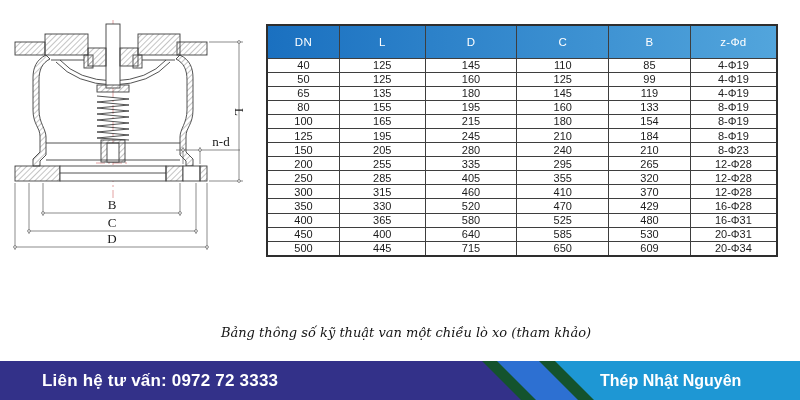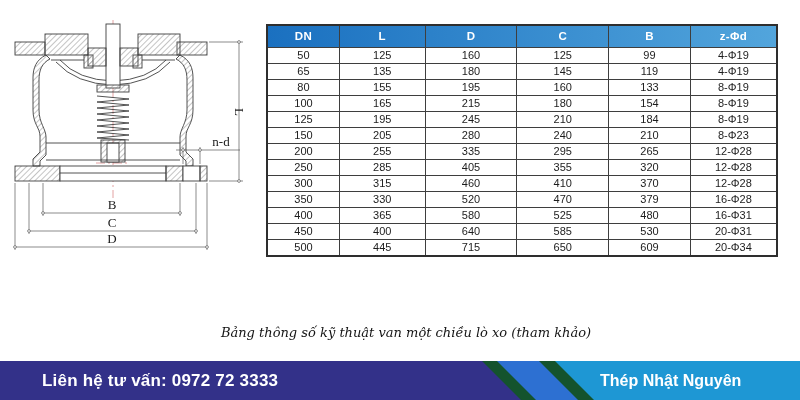--- a/index.html
+++ b/index.html
@@ -14,21 +14,21 @@
   body{font-family:"Liberation Sans",sans-serif;background:#ffffff;}
   .page{position:relative;width:800px;height:400px;background:#fff;overflow:hidden;}
 
   
   .drawing{position:absolute;left:0;top:0;width:260px;height:310px;}
 
   
   .table-wrap{position:absolute;left:266px;top:24px;width:512px;height:233px;}
   table{width:100%;height:100%;border-collapse:collapse;table-layout:fixed;border:2px solid #2e2e2e;}
   thead{background:linear-gradient(90deg,var(--table-header-start),var(--table-header-end));}
-  th{background:transparent;color:#fff;font-size:11.5px;font-weight:700;height:22px;
+  th{background:transparent;color:#fff;font-size:11.5px;font-weight:400;height:33px;
      border:1px solid #3e3e3e;text-align:center;vertical-align:middle;letter-spacing:.3px;}
   td{font-size:11px;color:#1c1c1c;height:13px;border:1px solid #3e3e3e;
      text-align:center;vertical-align:middle;background:#fff;}
 
   
   .caption{position:absolute;left:0;top:325px;width:100%;text-align:center;
      font-family:"DejaVu Serif","Liberation Serif",serif;font-style:italic;
      font-size:13px;color:#141414;margin-left:6px;}
 
   
@@ -158,20 +158,28 @@
             <th>DN</th>
             <th>L</th>
             <th>D</th>
             <th>C</th>
             <th>B</th>
             <th>z-Φd</th>
           </tr>
       </thead>
       <tbody>
           <tr>
+            <td>40</td>
+            <td>125</td>
+            <td>145</td>
+            <td>110</td>
+            <td>85</td>
+            <td>4-Φ19</td>
+          </tr>
+          <tr>
             <td>50</td>
             <td>125</td>
             <td>160</td>
             <td>125</td>
             <td>99</td>
             <td>4-Φ19</td>
           </tr>
           <tr>
             <td>65</td>
             <td>135</td>
@@ -234,21 +242,21 @@
             <td>460</td>
             <td>410</td>
             <td>370</td>
             <td>12-Φ28</td>
           </tr>
           <tr>
             <td>350</td>
             <td>330</td>
             <td>520</td>
             <td>470</td>
-            <td>379</td>
+            <td>429</td>
             <td>16-Φ28</td>
           </tr>
           <tr>
             <td>400</td>
             <td>365</td>
             <td>580</td>
             <td>525</td>
             <td>480</td>
             <td>16-Φ31</td>
           </tr>

